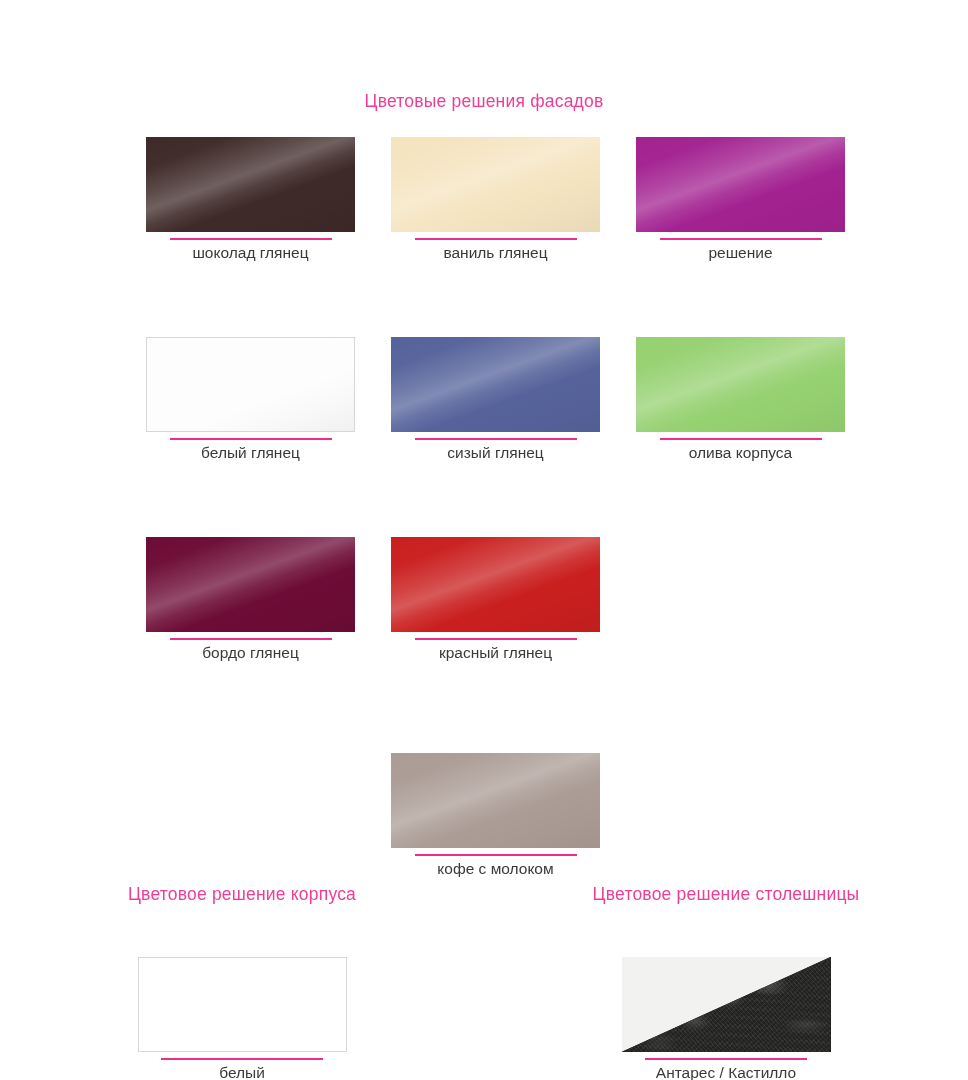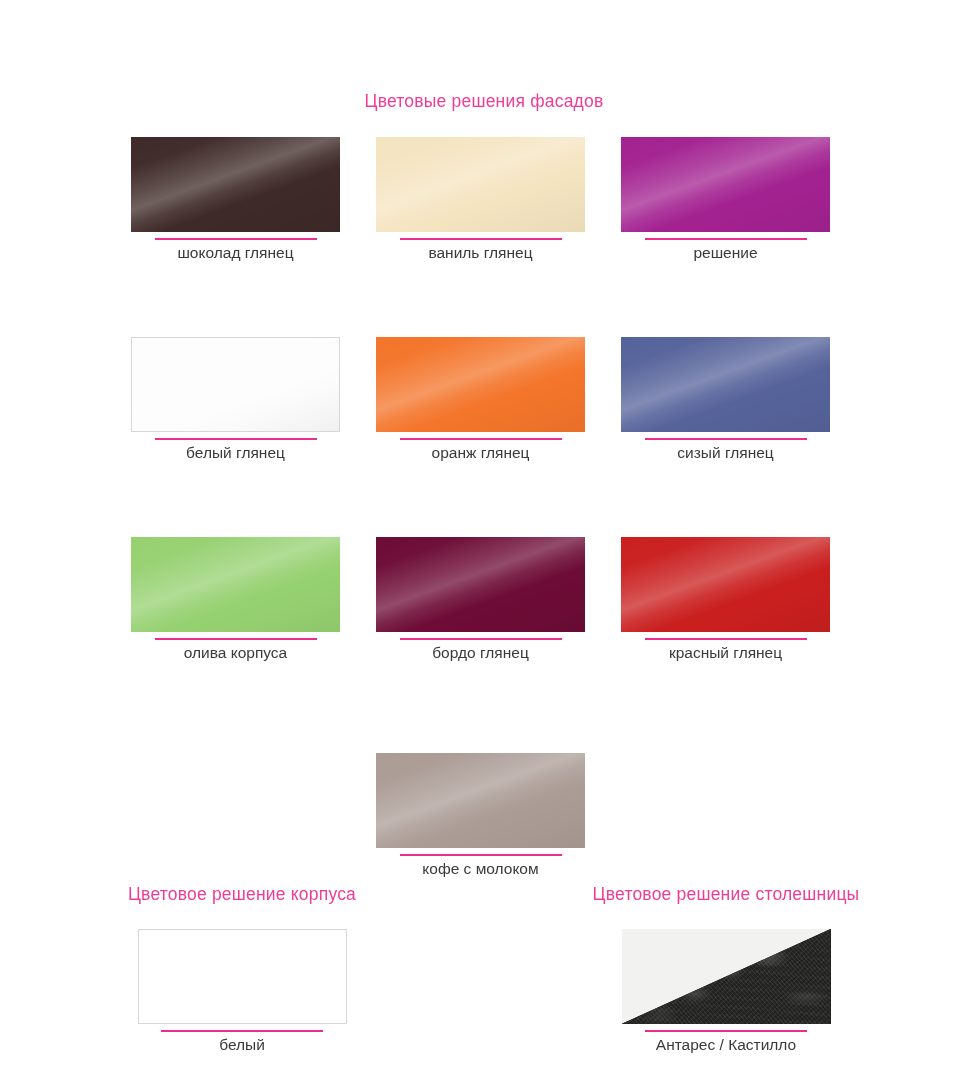--- a/index.html
+++ b/index.html
@@ -37,21 +37,21 @@
     position: absolute;
     top: 91px;
     left: 0;
     width: 968px;
   }
 
   
   #facade-grid {
     position: absolute;
     top: 137px;
-    left: 131px;
+    left: 146px;
     width: 706px;
     display: grid;
     grid-template-columns: repeat(3, 209px);
     column-gap: 36px;
     row-gap: 75px;
   }
 
   .swatch-cell {
     width: 209px;
   }
@@ -118,21 +118,21 @@
   }
 
   .bottom-col {
     width: 484px;
     display: flex;
     flex-direction: column;
     align-items: center;
   }
 
   .bottom-col .section-title {
-    margin: 0 0 24px 0;
+    margin: 0 0 52px 0;
   }
 
   .bottom-chip {
     position: relative;
     width: 209px;
     height: 95px;
     box-sizing: border-box;
     overflow: hidden;
   }
 
@@ -235,25 +235,20 @@
       <div class="swatch-underline"></div>
       <div class="swatch-label">решение</div>
     </div>
 
     <div class="swatch-cell">
       <div class="swatch-chip gloss bordered" style="background-color:#fdfdfd"></div>
       <div class="swatch-underline"></div>
       <div class="swatch-label">белый глянец</div>
     </div>
 
-    <div class="swatch-cell">
-      <div class="swatch-chip gloss" style="background-color:#f4752b"></div>
-      <div class="swatch-underline"></div>
-      <div class="swatch-label">оранж глянец</div>
-    </div>
 
     <div class="swatch-cell">
       <div class="swatch-chip gloss" style="background-color:#56639b"></div>
       <div class="swatch-underline"></div>
       <div class="swatch-label">сизый глянец</div>
     </div>
 
     <div class="swatch-cell">
       <div class="swatch-chip gloss" style="background-color:#96d171"></div>
       <div class="swatch-underline"></div>

